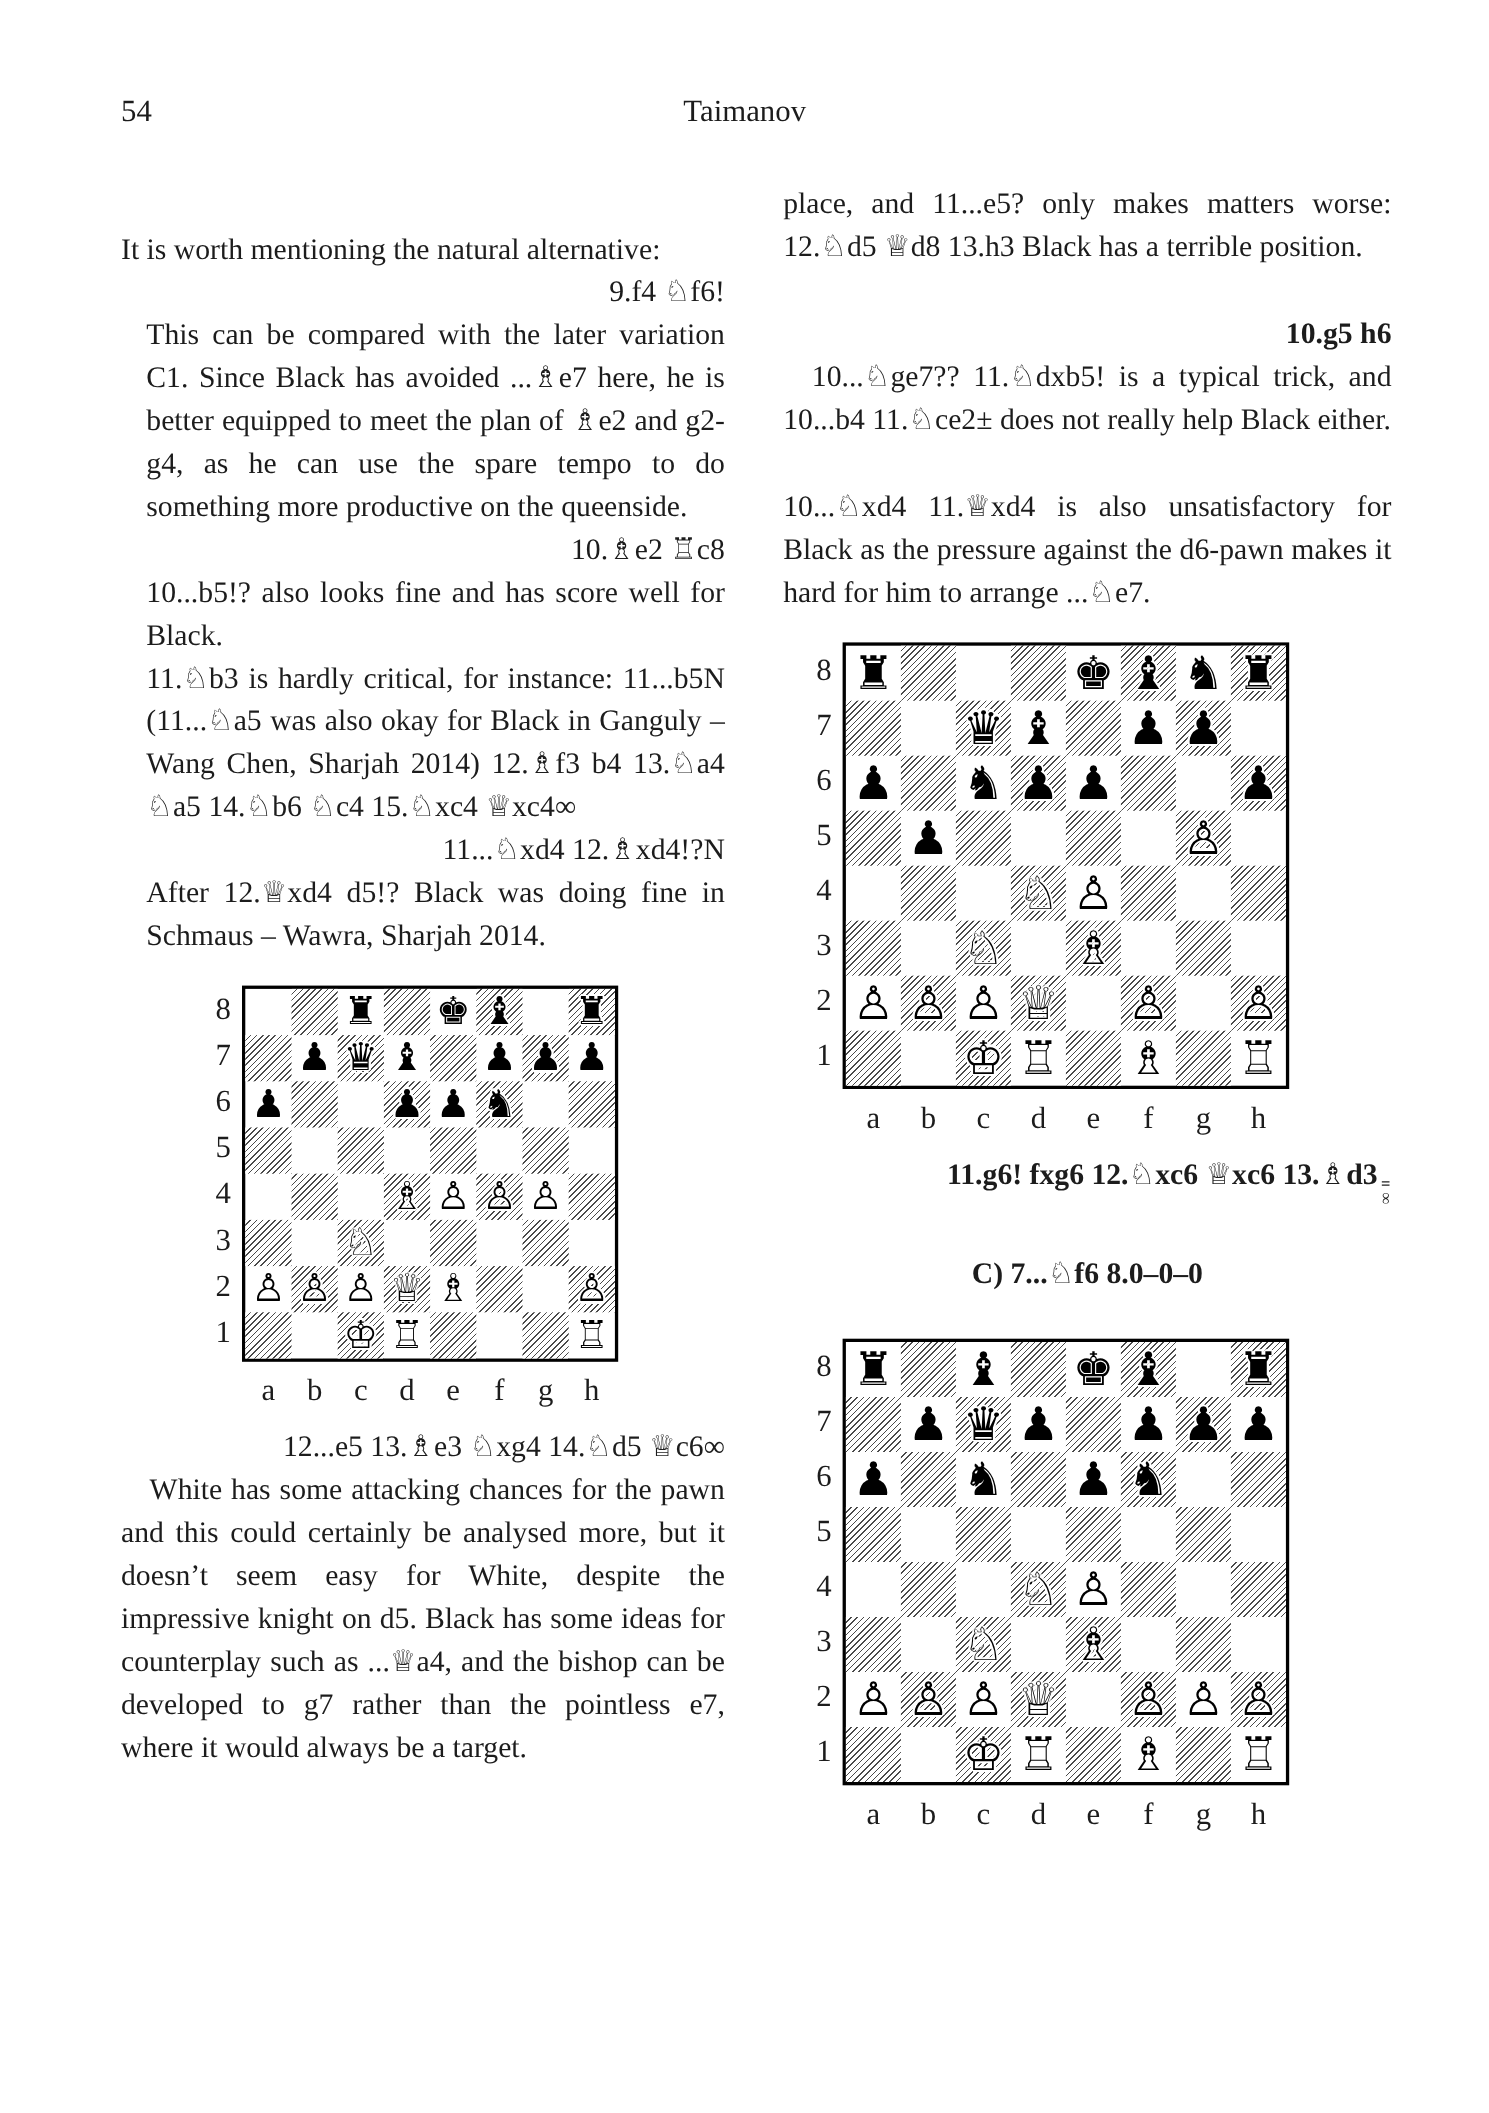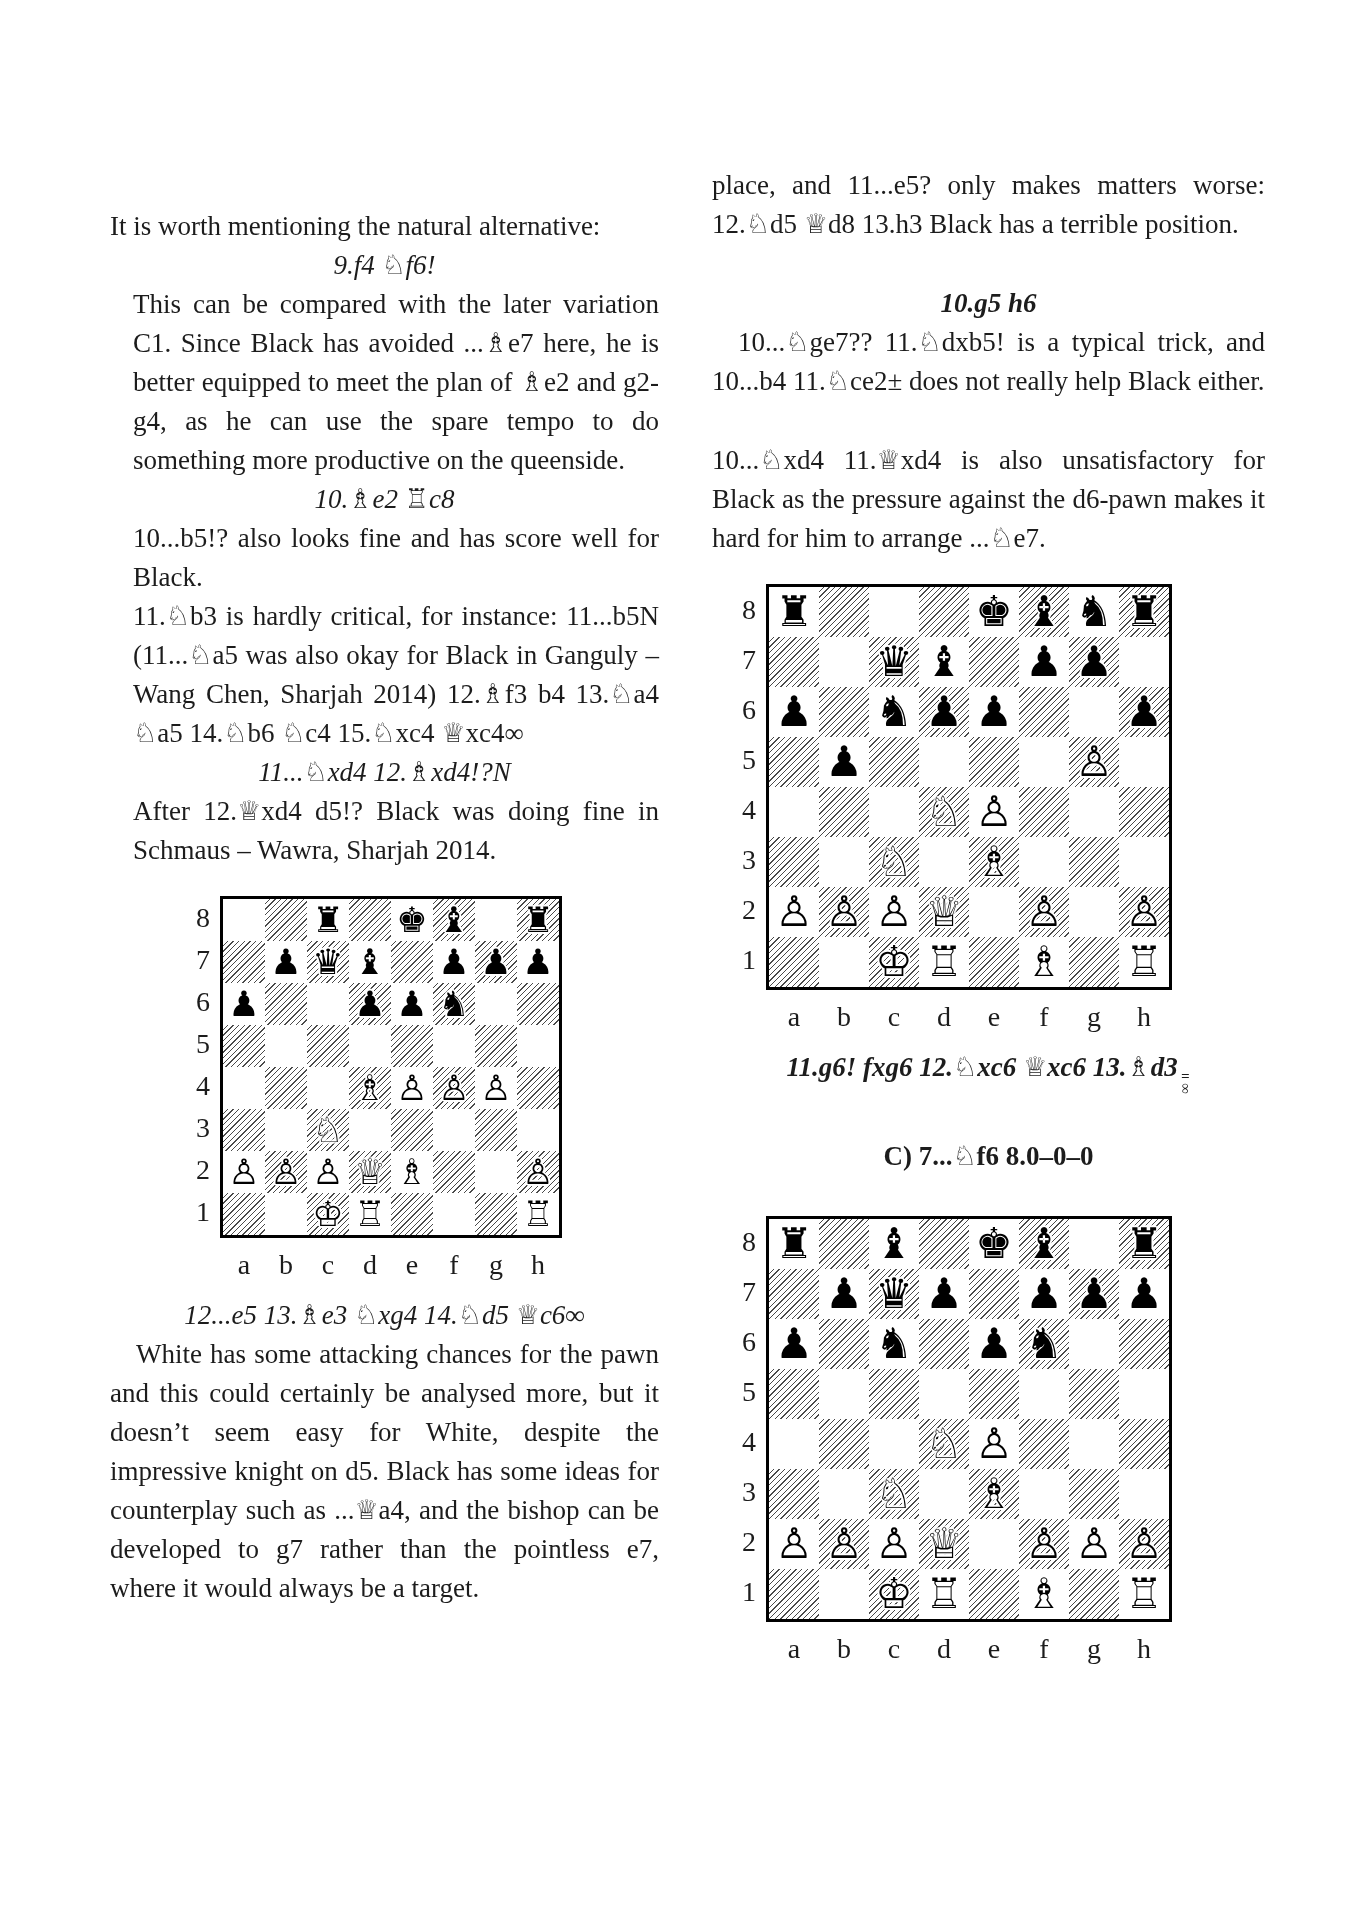--- a/index.html
+++ b/index.html
@@ -12,21 +12,21 @@
     color:#1c1c1c;
     overflow:hidden;
   }
   .pg-header{position:absolute;top:86px;left:110px;right:110px;height:40px;font-size:28px;}
   .pg-num{position:absolute;left:0;top:0;}
   .pg-title{position:absolute;left:0;right:0;top:0;text-align:center;}
   .col{position:absolute;top:166px;font-size:27px;line-height:39px;}
   .col-left{left:110px;width:549px;margin-top:41px;}
   .col-right{left:692px;width:553px;margin-left:20px;}
   .para{margin:0;text-align:justify;}
-  .para.moveline,.para.heading,.para.caption{text-align:center;font-style:italic;}
+  .para.moveline,.para.heading,.para.caption{text-align:right;}
   .para.indent{padding-left:23px;}
   .para.firstline{text-indent:26px;}
   .para.heading{font-weight:bold;}
   .para.caption{font-weight:bold;margin-top:10px;}
   .para.center{font-weight:bold;text-align:center;text-indent:0;margin:42px 0 40px 0;}
   .space-before{margin-top:40px;}
 
   
   .diagram{margin-top:26px;margin-bottom:12px;}
   .diagram .dg{display:flex;align-items:flex-start;}
@@ -59,20 +59,24 @@
 
   
   .comp{display:inline-flex;flex-direction:column;align-items:center;vertical-align:-5px;margin-left:2px;}
   .comp .t{font-size:15px;line-height:11px;}
   .comp .b{font-size:15px;line-height:13px;transform:rotate(90deg);}
 </style>
 </head>
 <body>
 
 <div class="page">
+  <div class="pg-header">
+    <span class="pg-num">54</span>
+    <span class="pg-title">Taimanov</span>
+  </div>
   <div class="col col-left">
       <p class="para flush">It is worth mentioning the natural alternative:</p>
       <p class="para moveline">9.f4 ♘f6!</p>
       <p class="para indent">This can be compared with the later variation C1. Since Black has avoided ...♗e7 here, he is better equipped to meet the plan of ♗e2 and g2-g4, as he can use the spare tempo to do something more productive on the queenside.</p>
       <p class="para moveline">10.♗e2 ♖c8</p>
       <p class="para indent">10...b5!? also looks fine and has score well for Black.</p>
       <p class="para indent">11.♘b3 is hardly critical, for instance: 11...b5N (11...♘a5 was also okay for Black in Ganguly – Wang Chen, Sharjah 2014) 12.♗f3 b4 13.♘a4 ♘a5 14.♘b6 ♘c4 15.♘xc4 ♕xc4∞</p>
       <p class="para moveline">11...♘xd4 12.♗xd4!?N</p>
       <p class="para indent">After 12.♕xd4 d5!? Black was doing fine in Schmaus – Wawra, Sharjah 2014.</p>
       <div class="diagram small">

